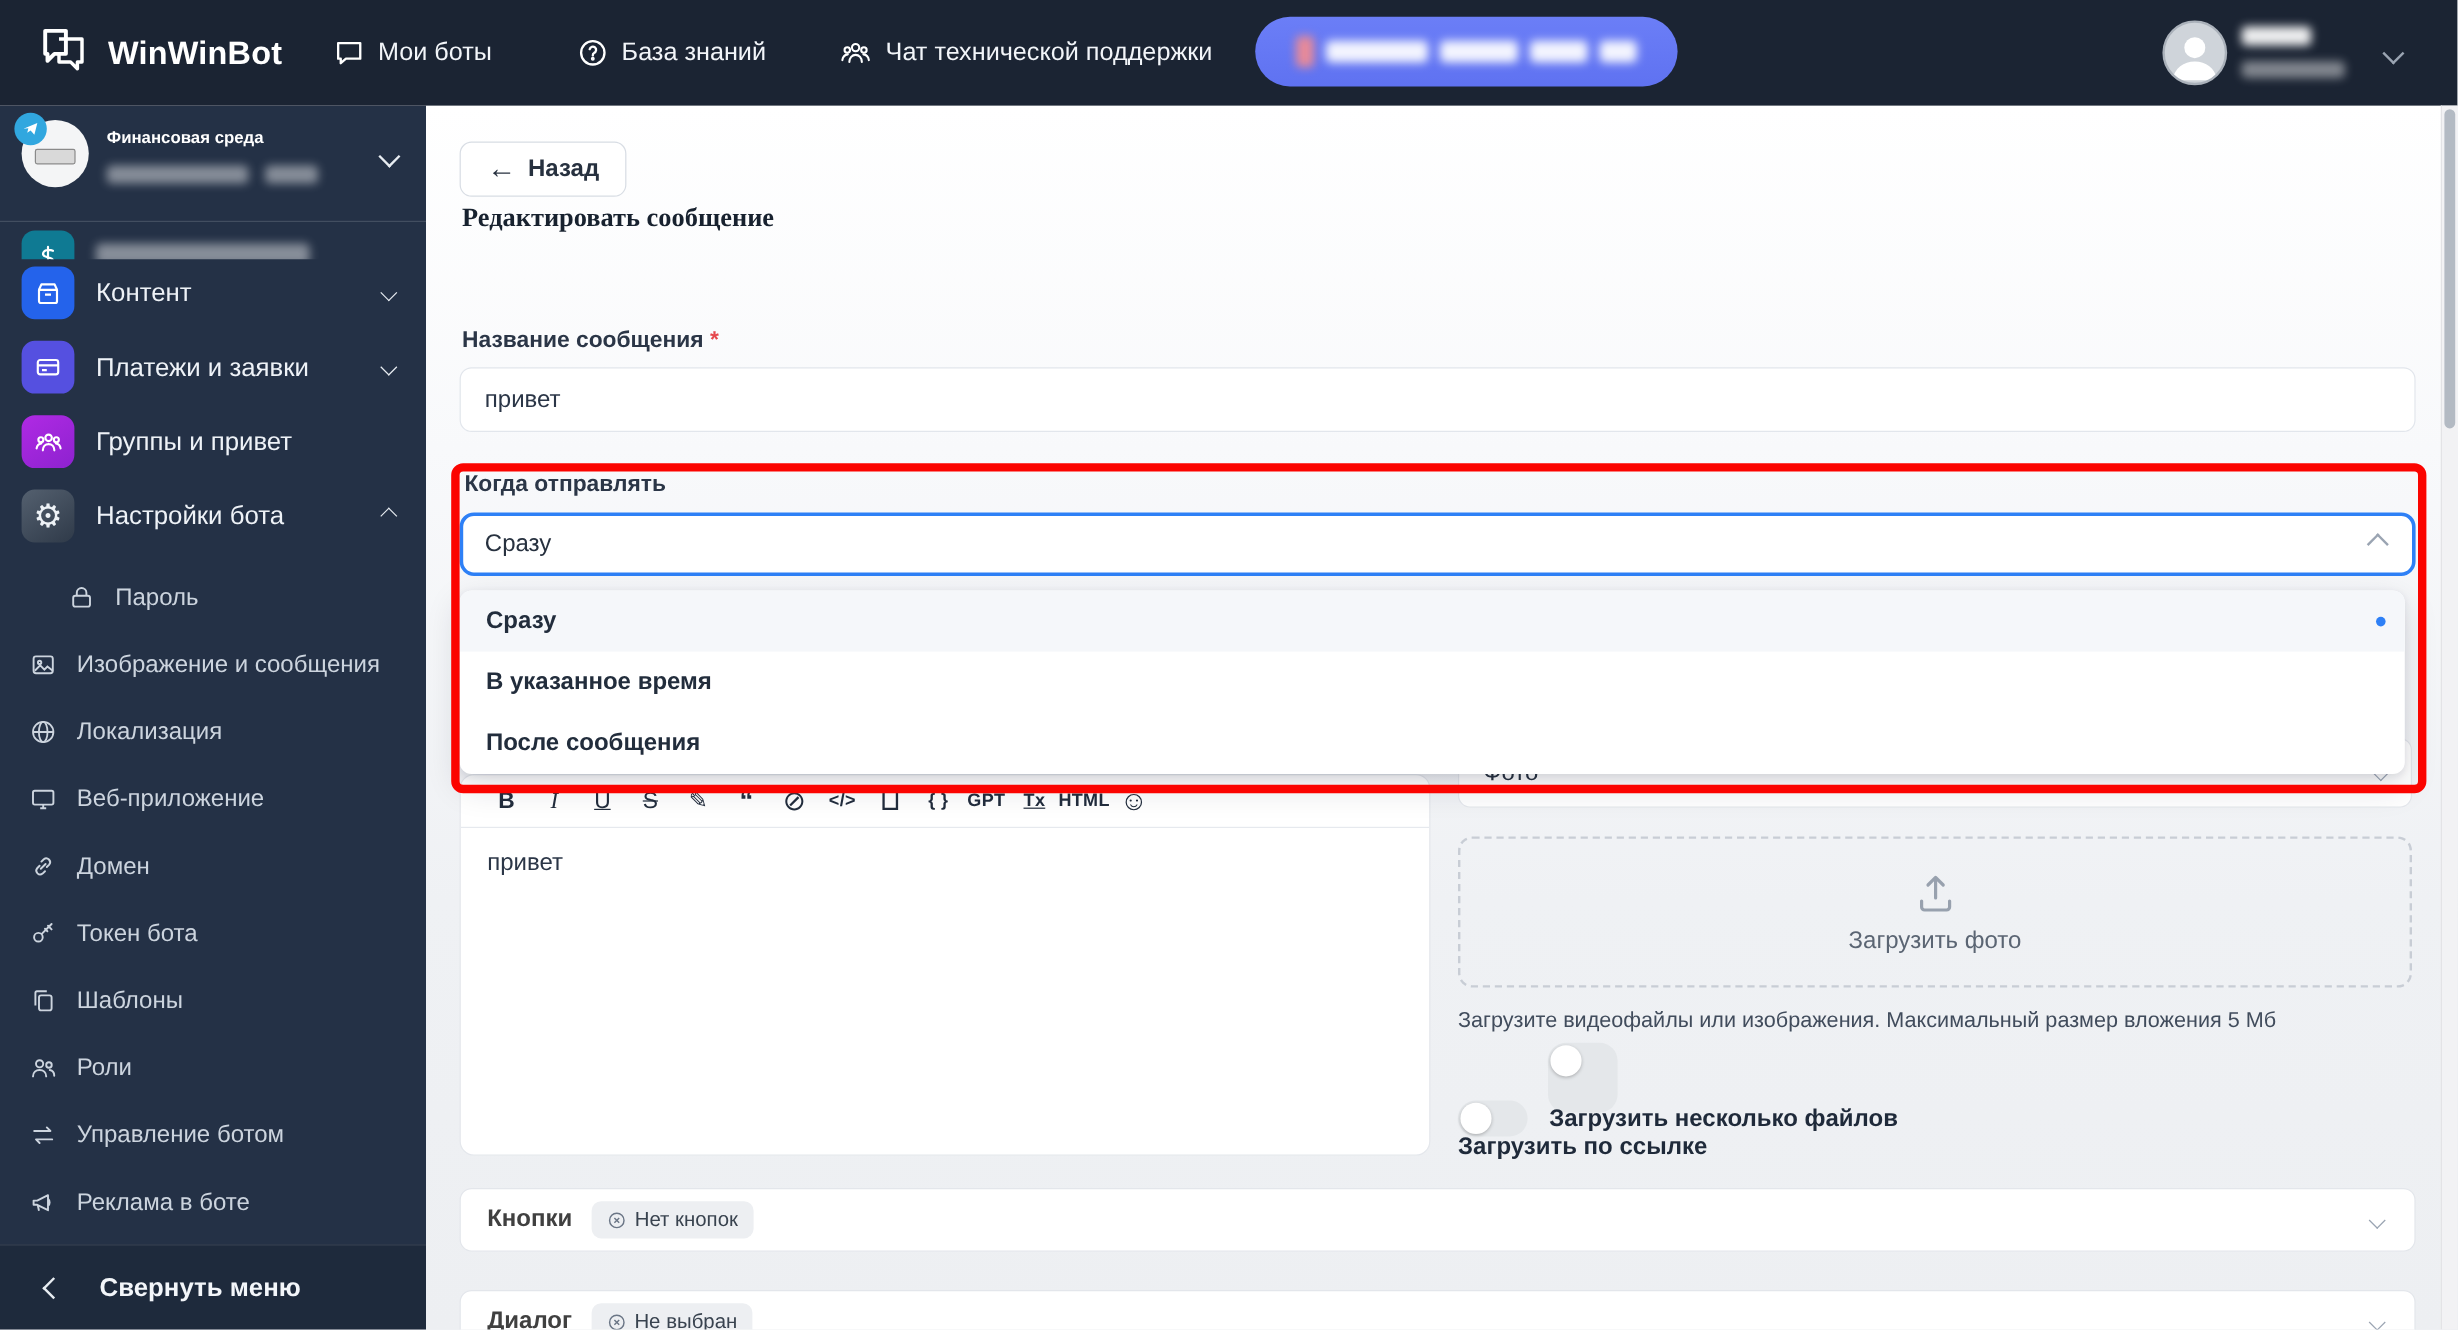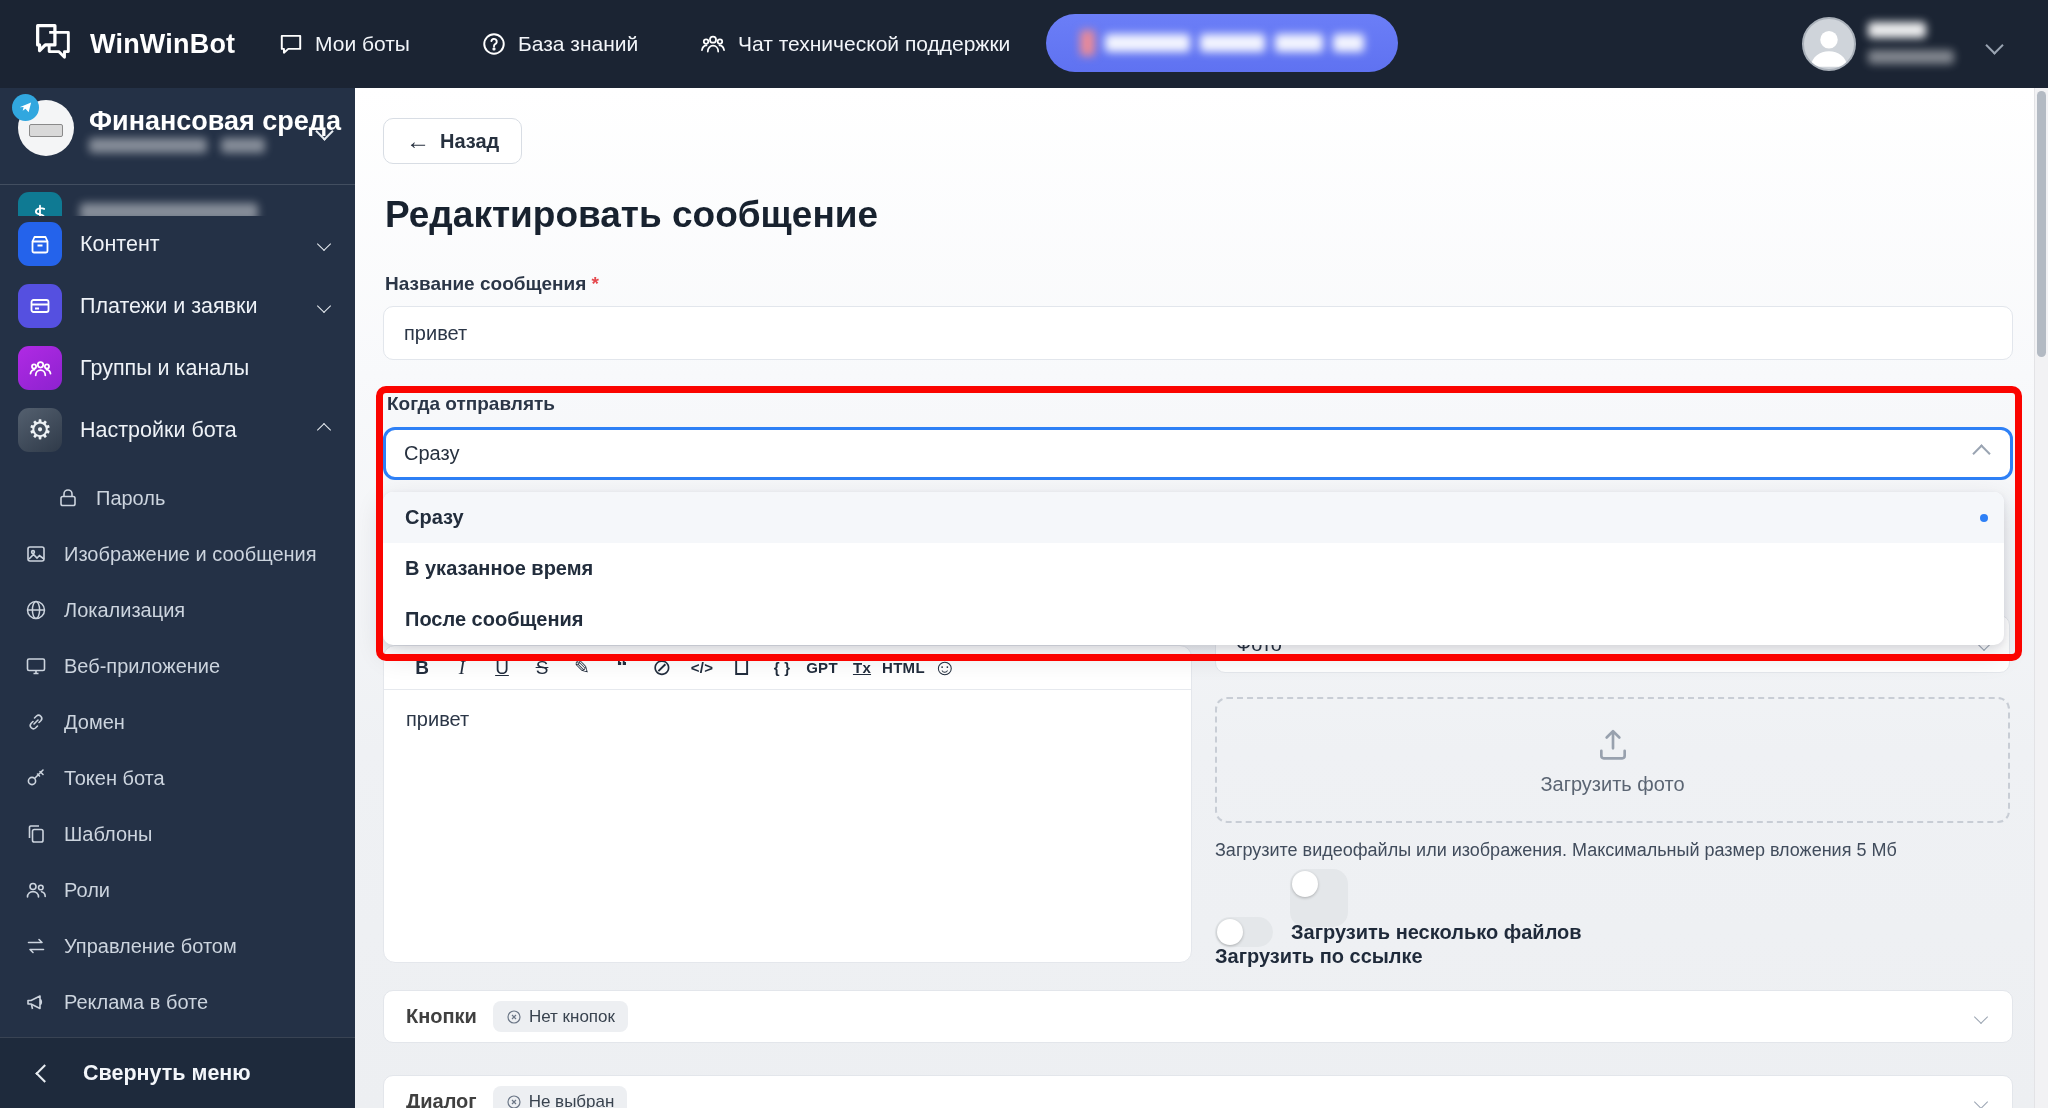--- a/index.html
+++ b/index.html
@@ -36,21 +36,21 @@
   
   .sidebar { position:absolute; left:0; top:88px; width:355px; height:1020px;
              background:#243146; z-index:15; }
   .ws { position:absolute; left:0; top:0; width:355px; height:95px; }
   .ws-avatar { position:absolute; left:18px; top:12px; width:56px; height:56px; border-radius:50%;
                background:#f4f5f6; }
   .ws-avatar .mini { position:absolute; left:11px; top:24px; width:34px; height:13px;
                      background:#d9d9d9; border:1px solid #8a8a8a; border-radius:2px; }
   .tg-badge { position:absolute; left:-6px; top:-6px; width:27px; height:27px; border-radius:50%;
               background:#31a7df; display:flex; align-items:center; justify-content:center; }
-  .ws-name { position:absolute; left:89px; top:18px; color:#ffffff; font-size:27px; font-weight:700; }
+  .ws-name { position:absolute; left:89px; top:18px; color:#ffffff; font-size:14px; font-weight:700; }
   .ws-sub  { position:absolute; left:89px; top:50px; }
   .ws-chev { position:absolute; left:318px; top:36px; }
   .side-div { position:absolute; left:0; width:355px; height:1px; background:rgba(255,255,255,.14); }
 
   .side-item { position:absolute; left:0; width:355px; height:56px; display:flex; align-items:center; cursor:pointer; }
   .tile { width:44px; height:44px; border-radius:11px; margin-left:18px; flex:0 0 44px;
           display:flex; align-items:center; justify-content:center; }
   .side-item .lbl { margin-left:18px; color:#eef2f7; font-size:21.5px; font-weight:500; }
   .side-item .chev { position:absolute; right:26px; }
   .clip-row { position:absolute; left:0; top:150px; width:355px; height:62px; overflow:hidden; }
@@ -63,21 +63,21 @@
                border-top:1px solid rgba(255,255,255,.12); display:flex; align-items:center; cursor:pointer; }
   .side-foot .chev { margin-left:38px; }
   .side-foot .lbl { margin-left:32px; color:#f3f6fa; font-size:21.5px; font-weight:600; }
 
   
   .main { position:absolute; left:355px; top:88px; width:1693px; height:1020px;
           background:linear-gradient(180deg,#ffffff 0%,#f8f9fb 28%,#eff1f4 65%,#edeff2 100%); }
   .back-btn { position:absolute; left:28px; top:30px; height:46px; padding:0 22px;
               background:#fff; border:1px solid #d8dde4; border-radius:10px;
               display:flex; align-items:center; gap:10px; color:#27313f; font-size:20px; font-weight:600; cursor:pointer; }
-  .page-title { position:absolute; left:30px; top:106px; color:#18222f; font-size:37px; font-weight:700; }
+  .page-title { position:absolute; left:30px; top:80px; color:#18222f; font-size:22px; font-weight:700;font-family:Liberation Serif, serif; }
   .fld-label { position:absolute; color:#2b3647; font-size:19px; font-weight:600; }
   .req { color:#e5484d; }
   .txt-input { position:absolute; left:28px; top:218px; width:1630px; height:54px; background:#fff;
                border:1px solid #e2e6ec; border-radius:10px; padding:0 20px; font-size:20px; color:#2b3647;
                font-family:inherit; outline:none; }
   .select-box { position:absolute; left:28px; top:339px; width:1630px; height:53px; background:#fff;
                 border:3px solid #2e80f6; border-radius:12px; display:flex; align-items:center;
                 padding:0 18px; font-size:20px; color:#27313f; cursor:pointer; }
   .select-box .chev { position:absolute; right:22px; }
   .dropdown { position:absolute; left:28px; top:404px; width:1621px; height:153px; background:#fff;
@@ -263,21 +263,21 @@
 
     <div class="side-item" style="top:252px;">
       <span class="tile" style="background:linear-gradient(145deg,#b02ae4,#8d22cf);">
         <svg width="25" height="25" viewBox="0 0 24 24" fill="none" stroke="#fff" stroke-width="1.7" stroke-linecap="round">
             <circle cx="12" cy="8.5" r="2.6"></circle>
             <circle cx="5.8" cy="10" r="2"></circle>
             <circle cx="18.2" cy="10" r="2"></circle>
             <path d="M7.4 18.5c0-3 2-5 4.6-5s4.6 2 4.6 5M2.4 17c.3-2.4 1.8-3.8 3.8-4M21.6 17c-.3-2.4-1.8-3.8-3.8-4"></path>
           </svg>
       </span>
-      <span class="lbl">Группы и каналы</span>
+      <span class="lbl">Группы и привет</span>
     </div>
 
     <div class="side-item" style="top:314px;">
       <span class="tile" style="background:linear-gradient(145deg,#54606f,#2f3a49);">
         <span style="color:#eef2f6;font-size:27px;line-height:1;">⚙</span>
       </span>
       <span class="lbl">Настройки бота</span>
       <span class="chev up white small"></span>
     </div>
 

